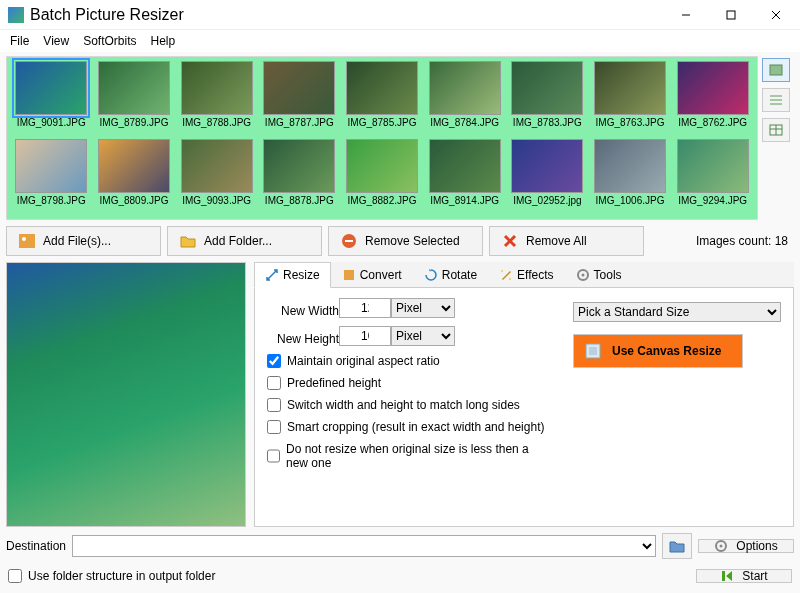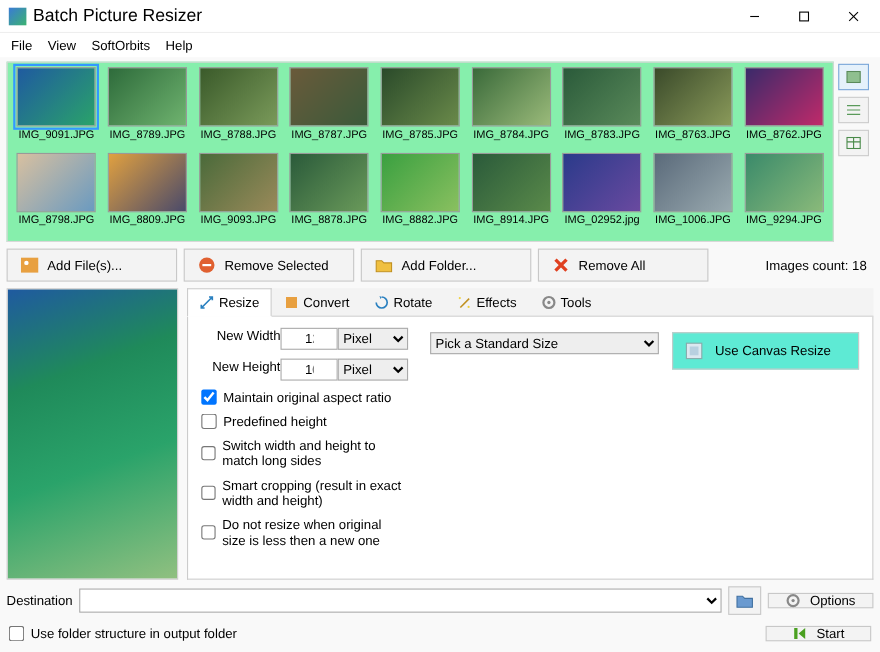--- a/index.html
+++ b/index.html
@@ -28,30 +28,30 @@
 .spacer { flex: 1; }
 .count { font-size: 12px; padding-right: 6px; }
 .midrow { display: flex; gap: 8px; flex: 1; min-height: 0; }
 .preview { width: 240px; border: 1px solid #ccc; background: linear-gradient(160deg,#1f5aa0 0%, #1f8a5a 30%, #2aa36a 60%, #90c080 100%); position: relative; }
 .rightbox { flex: 1; display: flex; flex-direction: column; }
 .tabs { display: flex; border-bottom: 1px solid #ccc; background: #f3f3f3; }
 .tab { padding: 5px 10px; display: flex; align-items: center; gap: 4px; border: 1px solid transparent; border-bottom: none; cursor: default; }
 .tab.active { background: #fff; border-color: #ccc; border-bottom: 1px solid #fff; margin-bottom: -1px; }
 .tabbody { flex: 1; background: #fff; border: 1px solid #ccc; border-top: none; padding: 10px 12px; display: flex; gap: 20px; }
 .colL { display: flex; flex-direction: column; gap: 8px; }
-.dimrow { display: flex; align-items: flex-start; gap: 0; }
+.dimrow { display: flex; align-items: flex-end; gap: 0; }
 .dimrow label { width: 72px; text-align: right; }
 .dimrow input[type=text] { width: 52px; height: 20px; border: 1px solid #aaa; padding: 1px 21px; font-size: 12px; }
 .dimrow select, select.std { height: 20px; border: 1px solid #aaa; background: #eee; font-size: 12px; }
 .dimrow select { width: 64px; }
 .chkrow { display: flex; align-items: center; gap: 6px; }
 .chkrow input[type=checkbox] { width: 14px; height: 14px; }
-.colR { display: flex; flex-direction: row; gap: 12px; padding-top: 4px; }
+.colR { display: flex; flex-direction: column; gap: 12px; padding-top: 4px; }
 select.std { width: 208px; }
-.canvasbtn { width: 170px; height: 34px; border: 1px solid #c8c8c8; background: #5eead4; display: flex; align-items: center; gap: 10px; padding: 0 10px; }
+.canvasbtn { width: 170px; height: 34px; border: 1px solid #c8c8c8; background: #f97316; display: flex; align-items: center; gap: 10px; padding: 0 10px; font-weight: bold; }
 .bottomrow { display: flex; align-items: center; gap: 6px; padding: 2px 0; }
 .bottomrow label { font-size: 12px; }
 .destsel { flex: 1; height: 22px; border: 1px solid #aaa; background: #fff; }
 .browsebtn { width: 30px; height: 26px; border: 1px solid #c8c8c8; background: #f3f3f3; display: flex; align-items: center; justify-content: center; }
 .mainbtn { width: 96px; height: 14px; border: 1px solid #c8c8c8; background: #f3f3f3; display: flex; align-items: center; justify-content: center; gap: 8px; }
 .footerrow { display: flex; align-items: center; justify-content: space-between; padding: 4px 2px; }
 
 svg { display: block; }
 </style>
 </head>
@@ -192,34 +192,34 @@
       <span class="icon">
           <svg width="16" height="14">
             <rect width="16" height="14" fill="#e8a040"></rect>
             <circle cx="5" cy="5" r="2" fill="#fff"></circle>
           </svg>
         </span>
       <span>Add File(s)...</span>
     </div>
     <div class="btn">
       <span class="icon">
+          <svg width="16" height="14">
+            <path d="M1 3h5l2 2h7v8H1z" fill="#f0c040" stroke="#c09020"></path>
+          </svg>
+        </span>
+      <span>Add Folder...</span>
+    </div>
+    <div class="btn">
+      <span class="icon">
           <svg width="16" height="16">
             <circle cx="8" cy="8" r="7" fill="#e06030"></circle>
             <rect x="4" y="7" width="8" height="2" fill="#fff"></rect>
           </svg>
         </span>
       <span>Remove Selected</span>
-    </div>
-    <div class="btn">
-      <span class="icon">
-          <svg width="16" height="14">
-            <path d="M1 3h5l2 2h7v8H1z" fill="#f0c040" stroke="#c09020"></path>
-          </svg>
-        </span>
-      <span>Add Folder...</span>
     </div>
     <div class="btn">
       <span class="icon">
           <svg width="16" height="16">
             <line x1="3" y1="3" x2="13" y2="13" stroke="#e04020" stroke-width="3"></line>
             <line x1="13" y1="3" x2="3" y2="13" stroke="#e04020" stroke-width="3"></line>
           </svg>
         </span>
       <span>Remove All</span>
     </div>

